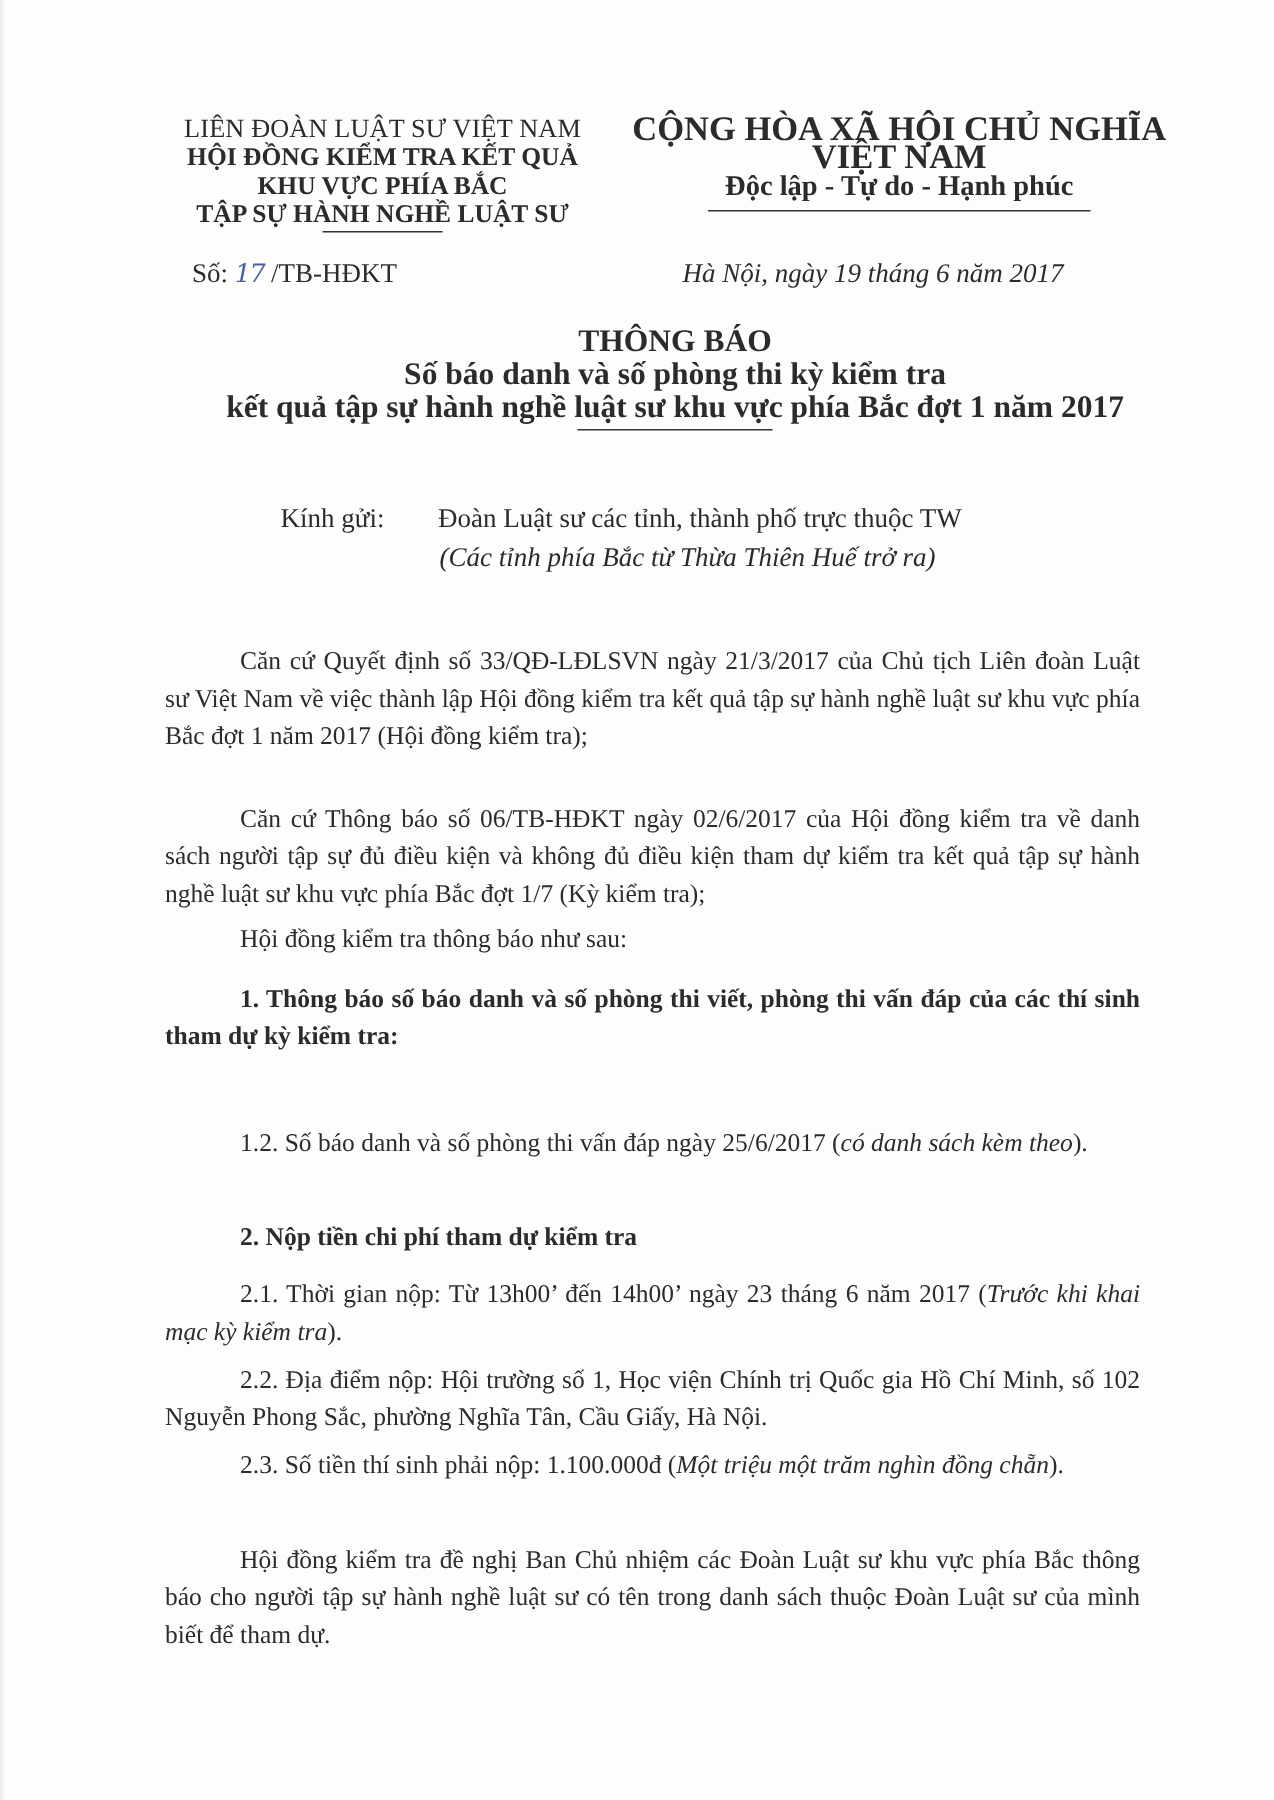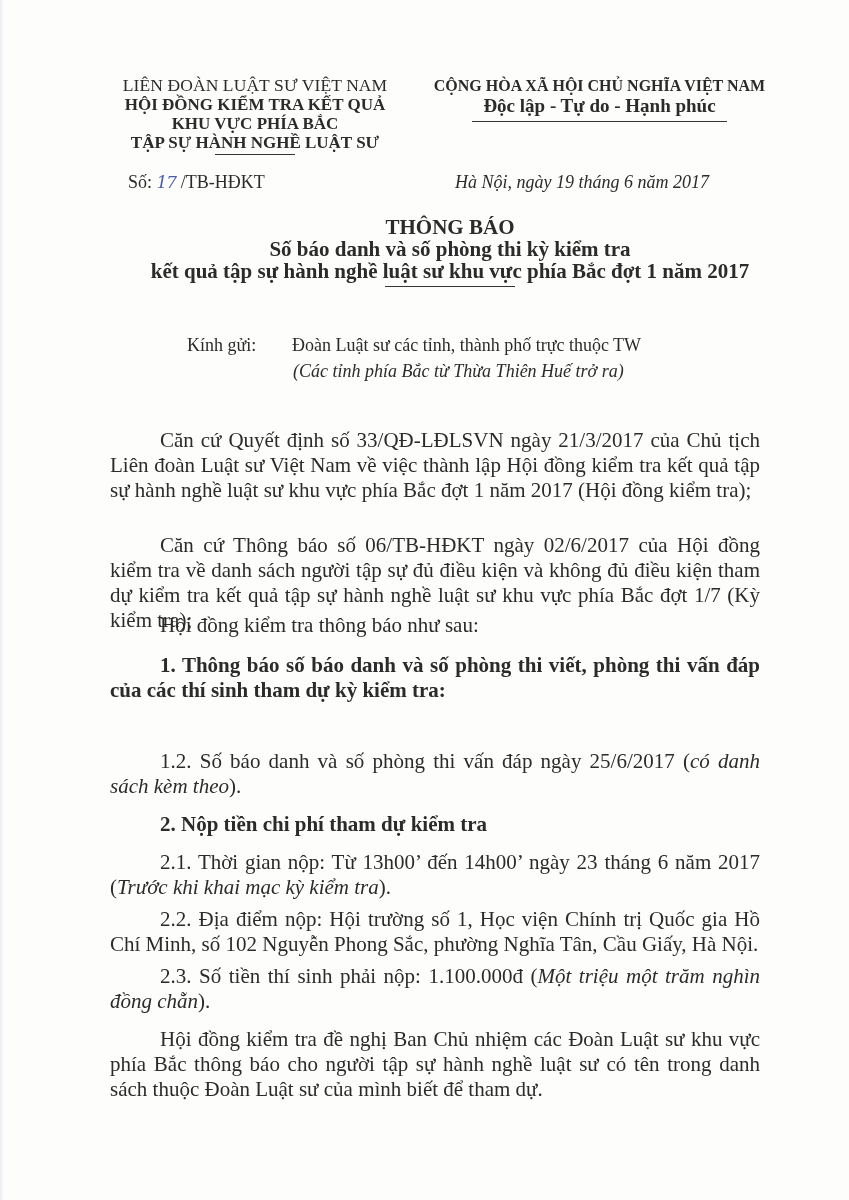--- a/index.html
+++ b/index.html
@@ -13,31 +13,31 @@
   .page { position: absolute; inset: 0; }
   .abs { position: absolute; }
   .center { text-align: center; }
   .hdr-left { left: 95px; top: 76px; width: 320px; }
   .hdr-left .l1 { font-size: 17.5px; line-height: 19px; letter-spacing: 0.1px; }
   .hdr-left .b { font-weight: bold; font-size: 17px; line-height: 19px; }
   .hdr-left .rule { width: 80px; height: 1px; background: #333; margin: 2px auto 0; }
   .docno { left: 128px; top: 172px; font-size: 18px; }
   .docno .num { font-family: "DejaVu Serif", serif; font-style: italic; color: #4a5ea8; font-size: 17px; letter-spacing: -1px; }
   .hdr-right { left: 412px; top: 76px; width: 375px; }
-  .hdr-right .t1 { font-weight: bold; font-size: 16px; line-height: 19px; }
+  .hdr-right .t1 { font-weight: bold; font-size: 23px; line-height: 19px; }
   .hdr-right .t2 { font-weight: bold; font-size: 19px; line-height: 22px; }
   .hdr-right .rule { width: 255px; height: 1px; background: #333; margin: 4px auto 0; }
   .date { left: 455px; top: 172px; font-style: italic; font-size: 18px; }
   .title-block { left: 100px; top: 216px; width: 700px; }
   .title-block .t { font-weight: bold; font-size: 21px; line-height: 22px; }
   .title-block .rule { width: 130px; height: 1px; background: #333; margin: 4px auto 0; }
   .kinhgui { left: 187px; top: 335px; font-size: 18px; }
   .kinhgui .lbl { display: inline-block; width: 105px; }
   .kinhgui .sub { font-style: italic; padding-left: 106px; margin-top: 5px; }
-  .body { left: 110px; width: 650px; font-size: 21px; line-height: 25px; text-align: justify; }
+  .body { left: 110px; width: 650px; font-size: 17px; line-height: 25px; text-align: justify; }
   .para { text-indent: 50px; margin: 0; }
   .bold { font-weight: bold; }
   .it { font-style: italic; }
   .scan-edge { position: absolute; left: 0; top: 0; width: 4px; height: 100%; background: linear-gradient(90deg, #e8edf2, transparent); }
 </style>
 </head>
 <body>
 
 <div class="page">
   <div class="scan-edge"></div>

